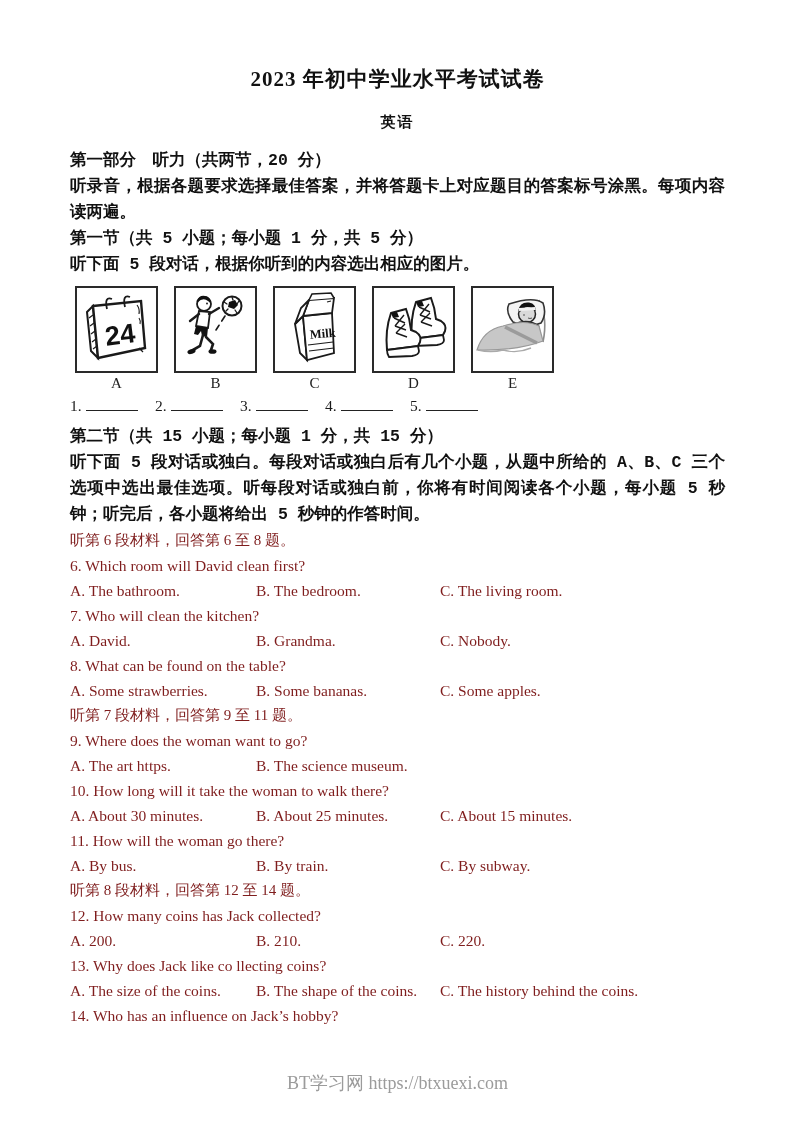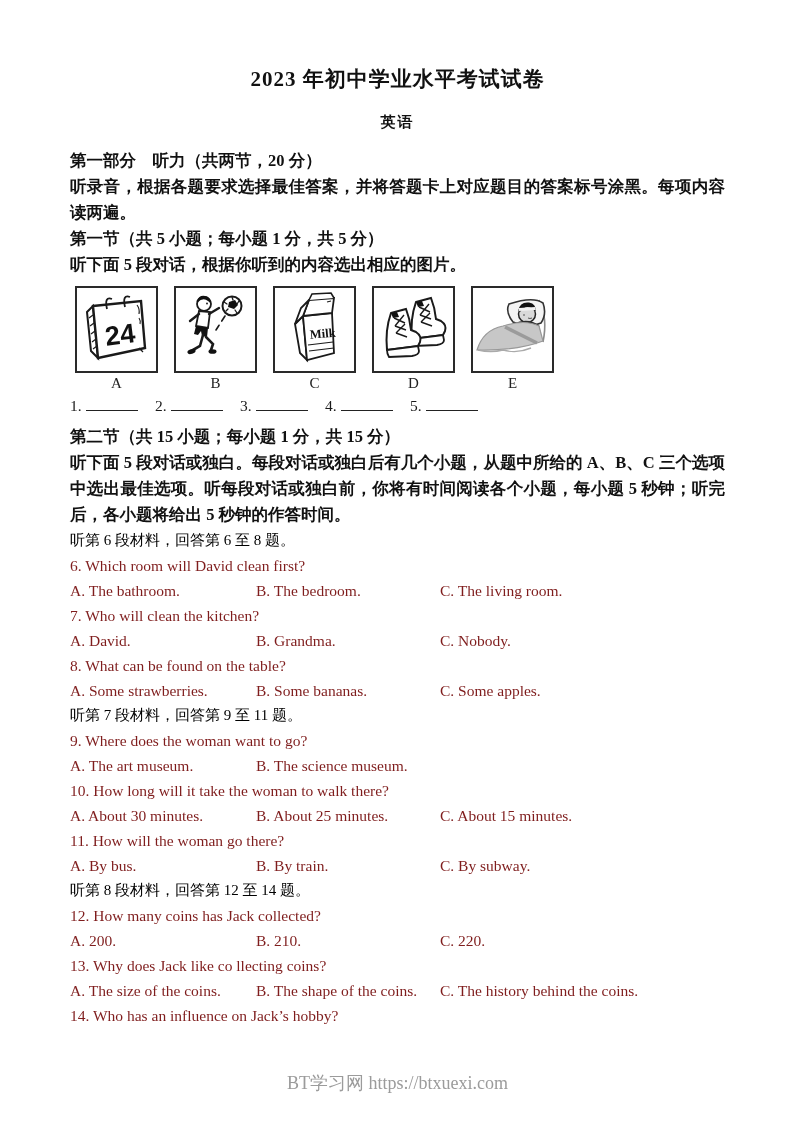--- a/index.html
+++ b/index.html
@@ -18,37 +18,37 @@
     text-align:center; font-size:21px; font-weight:bold;
     line-height:30px; letter-spacing:1px;
     font-family:"Liberation Serif", serif; color:#111;
   }
   .subject {
     text-align:center; font-size:15px; font-weight:bold;
     margin-top:14px; line-height:28px; letter-spacing:2px; color:#111;
   }
   .cnb {
     font-weight:bold; font-size:16.5px; line-height:26px; color:#111;
-    font-family:Liberation Serif, serif;
+    font-family:Liberation Mono, monospace;
     text-align:justify;
   }
   .mt12 { margin-top:12px; }
   .mt6  { margin-top:6px; }
   .pics { display:flex; gap:16px; padding-left:5px; margin-top:8px; }
   .pic  { width:83px; }
   .pic-box { width:83px; height:87px; border:2px solid #2a2a2a; background:#fff; }
   .pic-box svg { display:block; }
   .pic-label { text-align:center; font-size:15px; margin-top:2px; height:18px; color:#222; }
   .blanks { margin-top:4px; height:21px; font-size:15.5px; white-space:nowrap; }
   .blank-item { display:inline-block; width:85px; }
   .uline { display:inline-block; width:52px; height:13px;
            border-bottom:1.3px solid #222; margin-left:4px; }
   .line { line-height:25px; height:25px; white-space:nowrap; }
   .en   { font-size:15.5px; color:#7f1d1d; font-family:"Liberation Serif", serif; }
-  .intro { font-size:15px; color:#000000; font-family:"Liberation Serif", serif; }
+  .intro { font-size:15px; color:#7f1d1d; font-family:"Liberation Serif", serif; }
   .opts { display:flex; }
   .optA { width:186px; } .optB { width:184px; }
   .watermark {
     position:absolute; left:287px; top:1063px;
     font-size:18px; color:#9b9b9b;
     font-family:Liberation Serif, serif;
   }
 </style>
 </head>
 <body>
@@ -183,21 +183,21 @@
   <p class="line en">8. What can be found on the table?</p>
   <div class="line en opts">
     <span class="optA">A. Some strawberries.</span>
     <span class="optB">B. Some bananas.</span>
     <span>C. Some apples.</span>
   </div>
 
   <p class="line intro">听第 7 段材料，回答第 9 至 11 题。</p>
   <p class="line en">9. Where does the woman want to go?</p>
   <div class="line en opts">
-    <span class="optA">A. The art museum.</span>
+    <span class="optA">A. The art https.</span>
     <span class="optB">B. The science museum.</span>
   </div>
   <p class="line en">10. How long will it take the woman to walk there?</p>
   <div class="line en opts">
     <span class="optA">A. About 30 minutes.</span>
     <span class="optB">B. About 25 minutes.</span>
     <span>C. About 15 minutes.</span>
   </div>
   <p class="line en">11. How will the woman go there?</p>
   <div class="line en opts">

